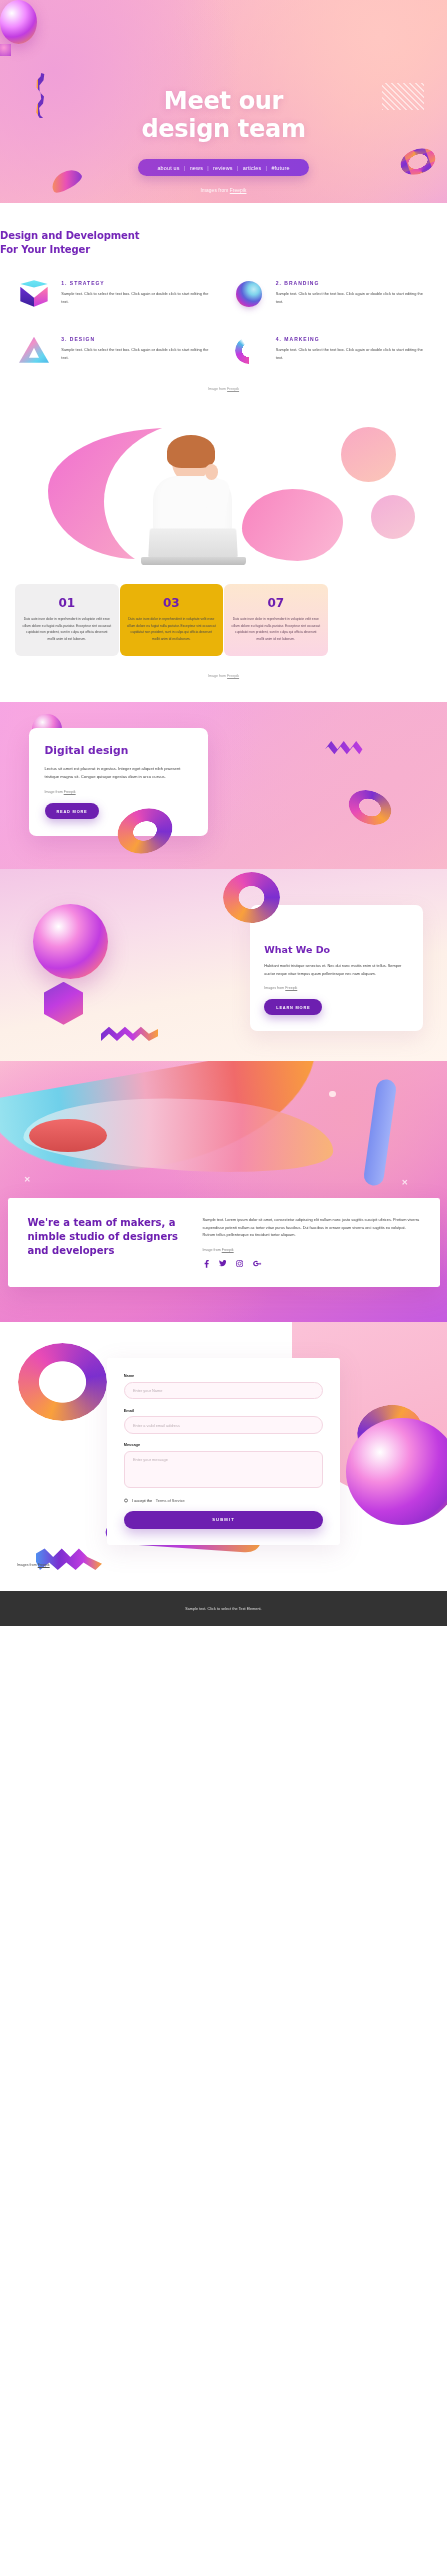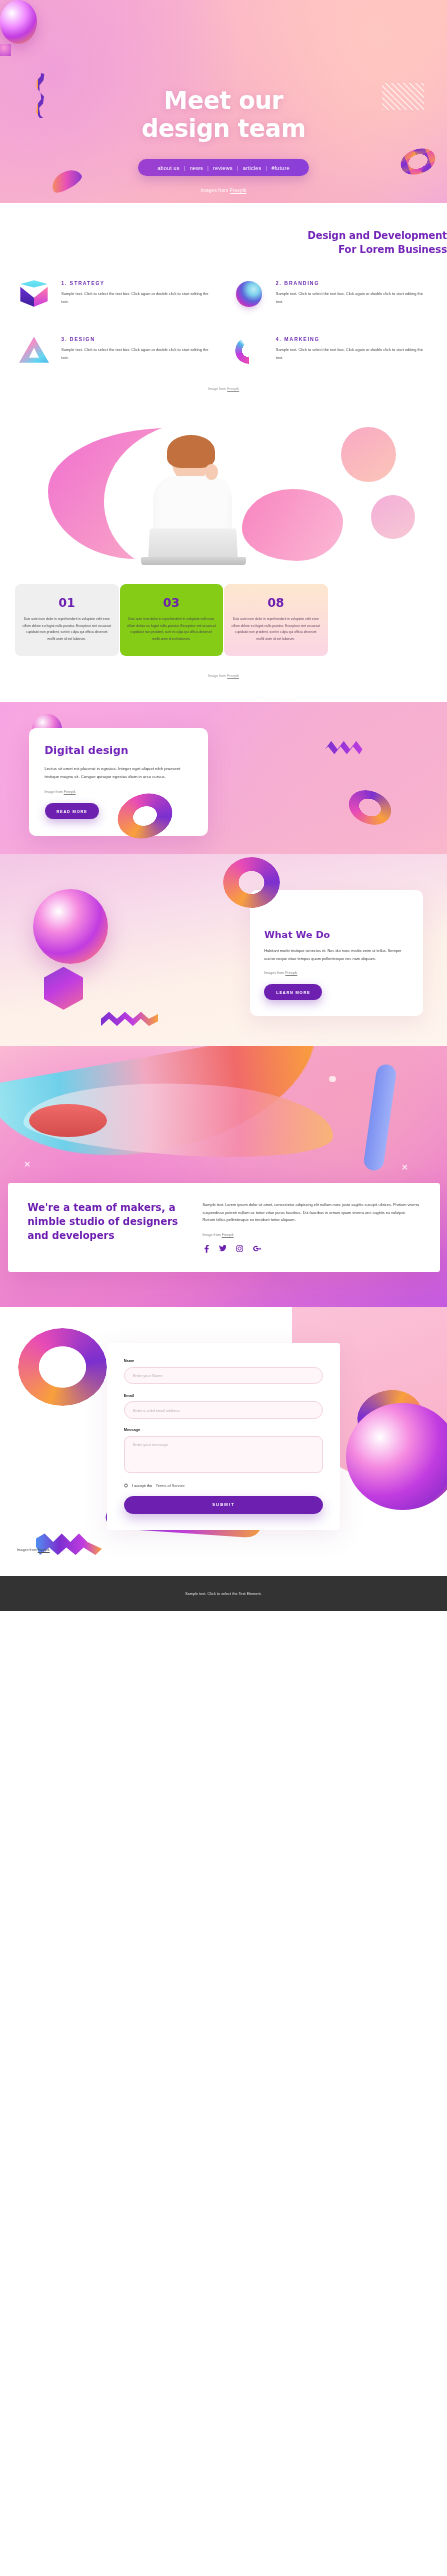--- a/index.html
+++ b/index.html
@@ -87,21 +87,21 @@
     transform:rotate(-30deg); opacity:.95;
   }
   .hero .hatch {
     position:absolute; right:22.7px; top:83px; width:42px; height:27.4px;
     background:repeating-linear-gradient(45deg, rgba(255,255,255,.55) 0 1.2px, transparent 1.2px 4.2px);
   }
 
   
   .sec-services { background:#fff; padding:26px 0 20px; }
   .sec-title {
-    text-align:right; color:#7426b8; font-size:10px; font-weight:800;
+    text-align:left; color:#7426b8; font-size:10px; font-weight:800;
     line-height:1.35; letter-spacing:-0.1px; font-family:"DejaVu Sans", sans-serif;
   }
   .feature-grid {
     margin:20px auto 0; width:417px;
     display:grid; grid-template-columns:1fr 1fr; row-gap:19px; column-gap:12px;
   }
   .feature { display:flex; gap:8.3px; align-items:flex-start; }
   .feat-icon { width:38px; height:37px; flex:0 0 38px; position:relative; }
   .feat-txt { padding-top:3.6px; }
   .feat-h {
@@ -227,27 +227,27 @@
     border-radius:6px; padding:12px 7.2px 13px; text-align:center; min-height:72px;
   }
   .card .num {
     font-size:12px; font-weight:800; color:#6d1fb0; margin-bottom:6px;
     font-family:"DejaVu Sans", sans-serif;
   }
   .card .txt { font-size:3.3px; line-height:2.0; color:#4a4a4a; }
   .card-1 { background:#f0eff0; }
   .card-2 { background:linear-gradient(180deg,#fcc79a,#f0a8cf); }
   .card-2 .txt { color:#5a3a55; }
-  .card-3 { background:#84cc16;text-align:center; }
+  .card-3 { background:#eab308;text-align:center; }
   .card-4 { background:linear-gradient(180deg,#fde7cf,#fbd6e4); }
   .card-4 .txt { color:#6a4a60; }
 
   
   .sec-digital {
-    position:relative; overflow:hidden; padding:26px 0 18px;
+    position:relative; overflow:hidden; padding:26px 0 33px;
     background:
       radial-gradient(circle at 15% 20%, #f9a8e0 0%, rgba(249,168,224,0) 48%),
       radial-gradient(circle at 88% 45%, #f7b0cf 0%, rgba(247,176,207,0) 50%),
       linear-gradient(150deg,#f2a0e8 0%, #f4a8dc 35%, #f6b0d0 70%, #fbc0c8 100%);
   }
   .dd-card {
     position:relative; z-index:6; width:179px; margin-left:29px;
     background:#fff; border-radius:7.2px; padding:15.5px 15.5px 16.7px;
     box-shadow:0 8.3px 24px rgba(140,40,140,.16);
   }
@@ -493,21 +493,21 @@
       </div>
       <div class="hero-credit">
         <span>Images from </span><u>Freepik</u>
       </div>
     </div>
   </div>
 
   <div class="sec-services">
     <div class="sec-title">
       <span>Design and Development</span><br>
-      <span>For Lorem Business</span>
+      <span>For Your Integer</span>
     </div>
 
     <div class="feature-grid">
       <div class="feature">
         <div class="feat-icon">
           <div class="ic-cube">
               <div class="top"></div>
               <div class="lft"></div>
               <div class="rgt"></div>
             </div>
@@ -581,21 +581,21 @@
     <div class="cards">
       <div class="card card-1">
         <div class="num">01</div>
         <div class="txt">Duis aute irure dolor in reprehenderit in voluptate velit esse cillum dolore eu fugiat nulla pariatur. Excepteur sint occaecat cupidatat non proident, sunt in culpa qui officia deserunt mollit anim id est laborum.</div>
       </div>
       <div class="card card-3">
         <div class="num">03</div>
         <div class="txt">Duis aute irure dolor in reprehenderit in voluptate velit esse cillum dolore eu fugiat nulla pariatur. Excepteur sint occaecat cupidatat non proident, sunt in culpa qui officia deserunt mollit anim id est laborum.</div>
       </div>
       <div class="card card-4">
-        <div class="num">08</div>
+        <div class="num">07</div>
         <div class="txt">Duis aute irure dolor in reprehenderit in voluptate velit esse cillum dolore eu fugiat nulla pariatur. Excepteur sint occaecat cupidatat non proident, sunt in culpa qui officia deserunt mollit anim id est laborum.</div>
       </div>
     </div>
 
     <div class="credit-line">
       <span>Image from </span><u>Freepik</u>
     </div>
   </div>
 
   <div class="sec-digital">

